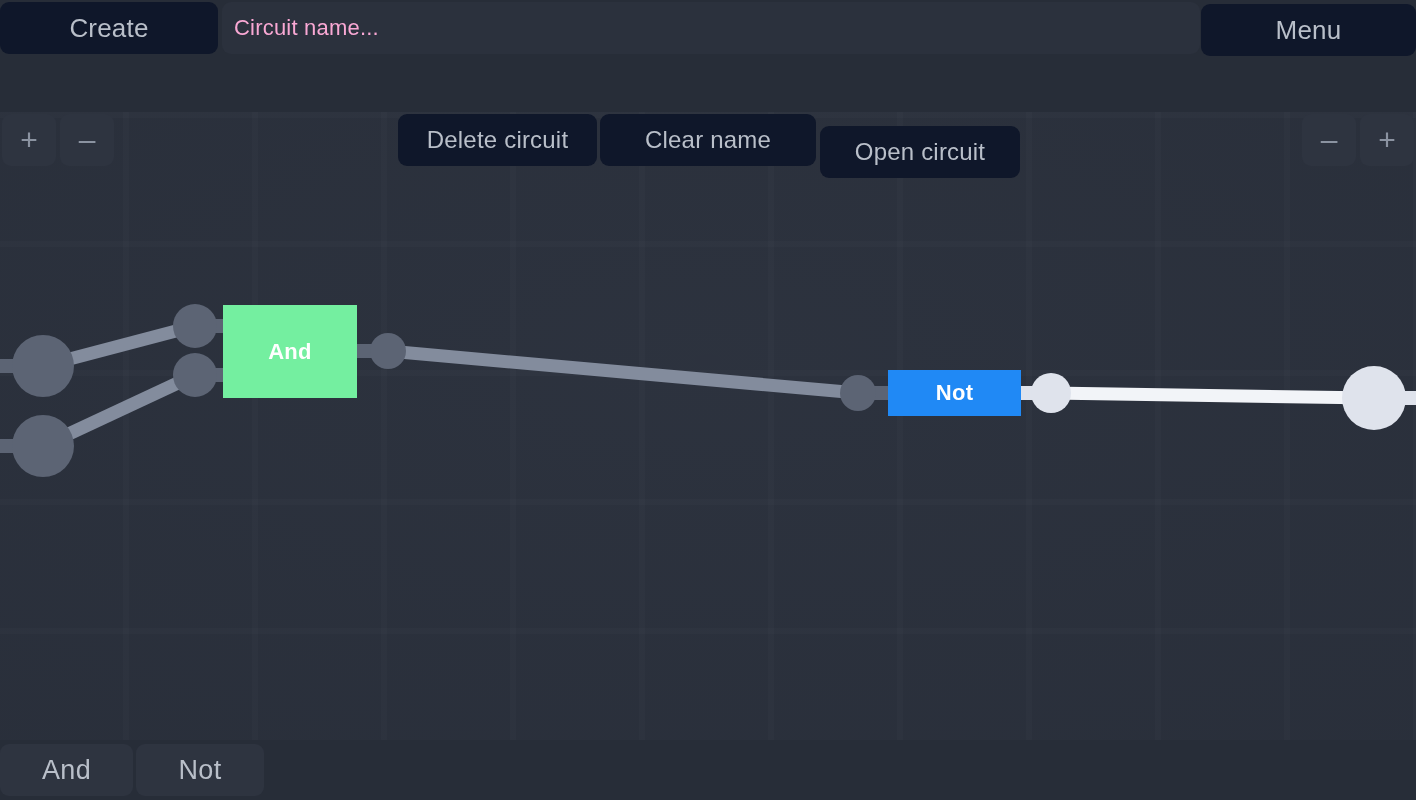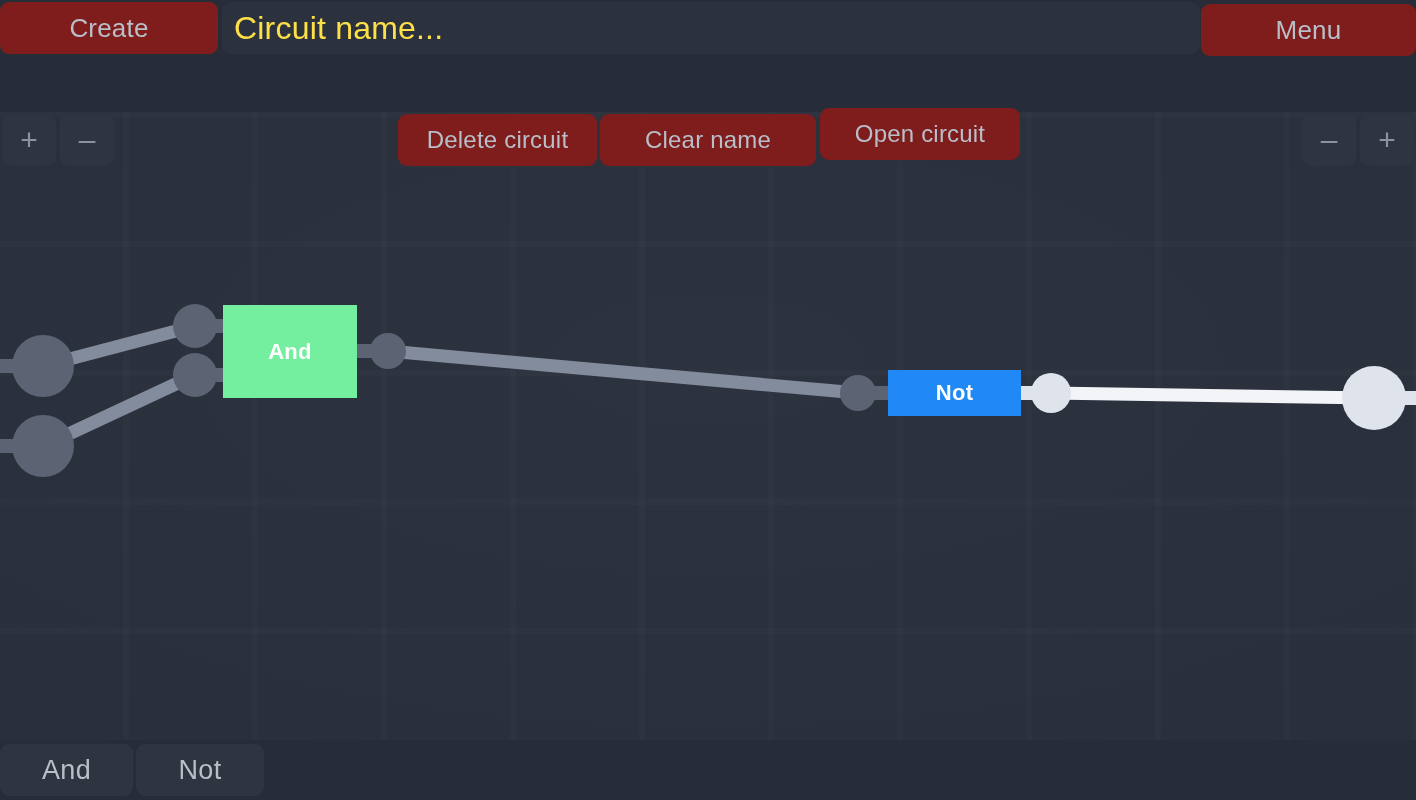--- a/index.html
+++ b/index.html
@@ -32,42 +32,42 @@
   .topbar{
     position:absolute;left:0;top:0;width:1416px;height:56px;
     background:#272d38;
   }
   .row2{
     position:absolute;left:0;top:56px;width:1416px;height:56px;
     background:#272d38;
   }
   .tb-btn{
     position:absolute;
-    background:#7f1d1d;
+    background:#0f172a;
     border-radius:9px;
     color:#b9bfc9;
     display:flex;align-items:center;justify-content:center;
     font-size:26px;font-weight:400;
     letter-spacing:0.2px;
     cursor:pointer;
     user-select:none;
     box-sizing:border-box;
   }
   .tb-btn.small{font-size:24px;}
   .name-field{
     position:absolute;
     background:#2b313d;
     border-radius:9px;
     display:flex;align-items:center;
     box-sizing:border-box;
     padding-left:12px;
     cursor:text;
   }
   .name-field .ph{
-    color:#fde047;font-size:32px;letter-spacing:0.2px;
+    color:#f9a8d4;font-size:22px;letter-spacing:0.2px;
   }
   .zoom-btn{
     position:absolute;
     background:#2e3440;
     border-radius:9px;
     display:flex;align-items:center;justify-content:center;
     cursor:pointer;user-select:none;
   }
   .glyph{
     color:#8b93a1;font-size:30px;line-height:1;font-weight:300;
@@ -175,21 +175,21 @@
   <div class="row2">
     <div class="zoom-btn" style="left:2px;top:58px;width:54px;height:52px;">
       <span class="glyph">+</span>
     </div>
     <div class="zoom-btn" style="left:60px;top:58px;width:54px;height:52px;">
       <span class="glyph">–</span>
     </div>
 
     <div class="tb-btn small" style="left:398px;top:58px;width:199px;height:52px;">Delete circuit</div>
     <div class="tb-btn small" style="left:600px;top:58px;width:216px;height:52px;">Clear name</div>
-    <div class="tb-btn small" style="left:820px;top:52px;width:200px;height:52px;">Open circuit</div>
+    <div class="tb-btn small" style="left:820px;top:70px;width:200px;height:52px;">Open circuit</div>
 
     <div class="zoom-btn" style="left:1302px;top:58px;width:54px;height:52px;">
       <span class="glyph">–</span>
     </div>
     <div class="zoom-btn" style="left:1360px;top:58px;width:54px;height:52px;">
       <span class="glyph">+</span>
     </div>
   </div>
 
   <div class="palette">

